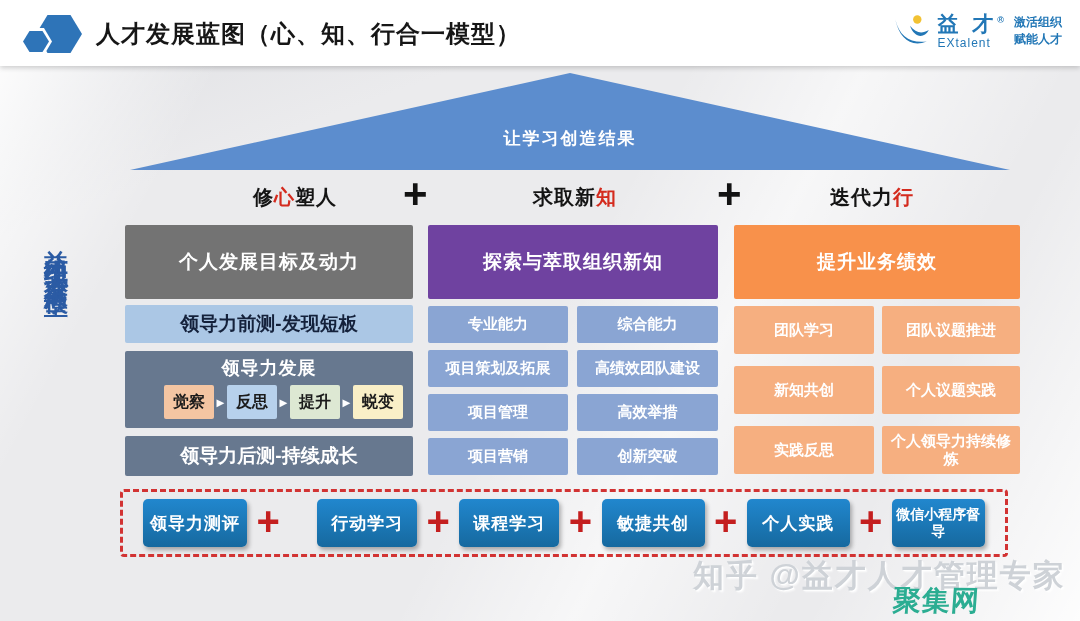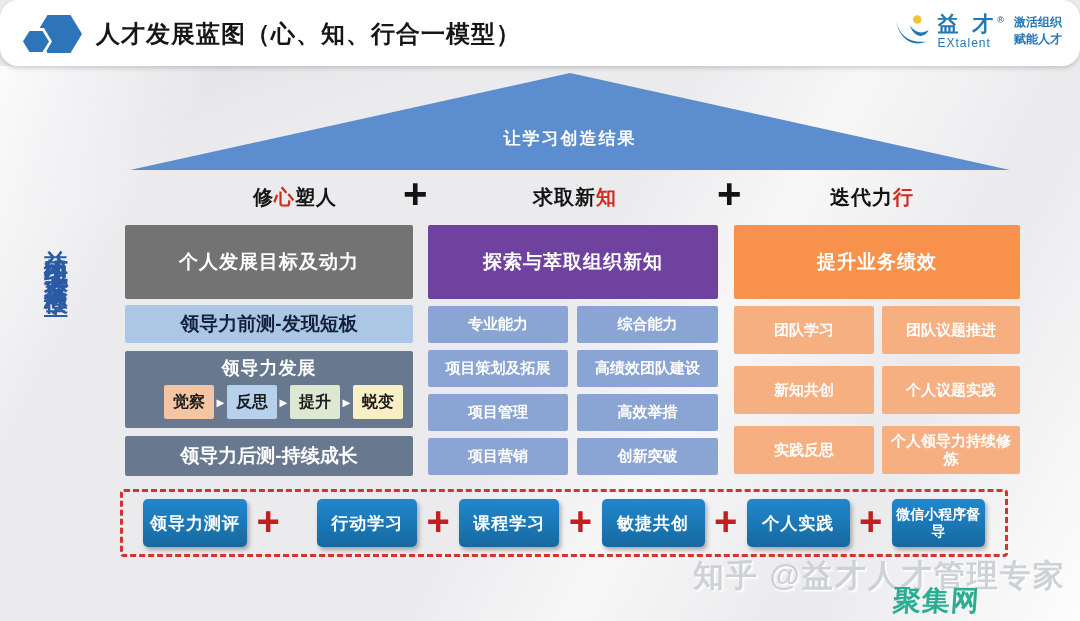--- a/index.html
+++ b/index.html
@@ -16,21 +16,21 @@
       linear-gradient(118deg, rgba(255,255,255,0) 50%, rgba(255,255,255,.6) 63%, rgba(255,255,255,0) 78%),
       linear-gradient(298deg, rgba(255,255,255,.9) 0%, rgba(255,255,255,0) 20%),
       linear-gradient(160deg, rgba(205,207,213,.35) 0%, rgba(205,207,213,0) 18%);
     pointer-events:none;
   }
   .layer { position:absolute; inset:0; z-index:1; }
 
   
   .topbar {
     position:absolute; left:0; top:0; width:1080px; height:66px;
-    background:#ffffff; box-shadow:0 2px 5px rgba(0,0,0,.18); z-index:5;border-radius:18px;
+    background:#ffffff; box-shadow:0 2px 5px rgba(0,0,0,.18); z-index:5;
   }
   .hex-big, .hex-small-outer, .hex-small {
     position:absolute;
     clip-path:polygon(25% 0,75% 0,100% 50%,75% 100%,25% 100%,0 50%);
   }
   .hex-big   { left:36px; top:15px; width:46px; height:38px; background:#2e74b8; }
   .hex-small-outer { left:20px; top:28px; width:32px; height:27px; background:#ffffff; }
   .hex-small { left:23px; top:31px; width:26px; height:21px; background:#2e74b8; }
   .page-title {
     position:absolute; left:96px; top:18px; font-size:24px; font-weight:bold;

